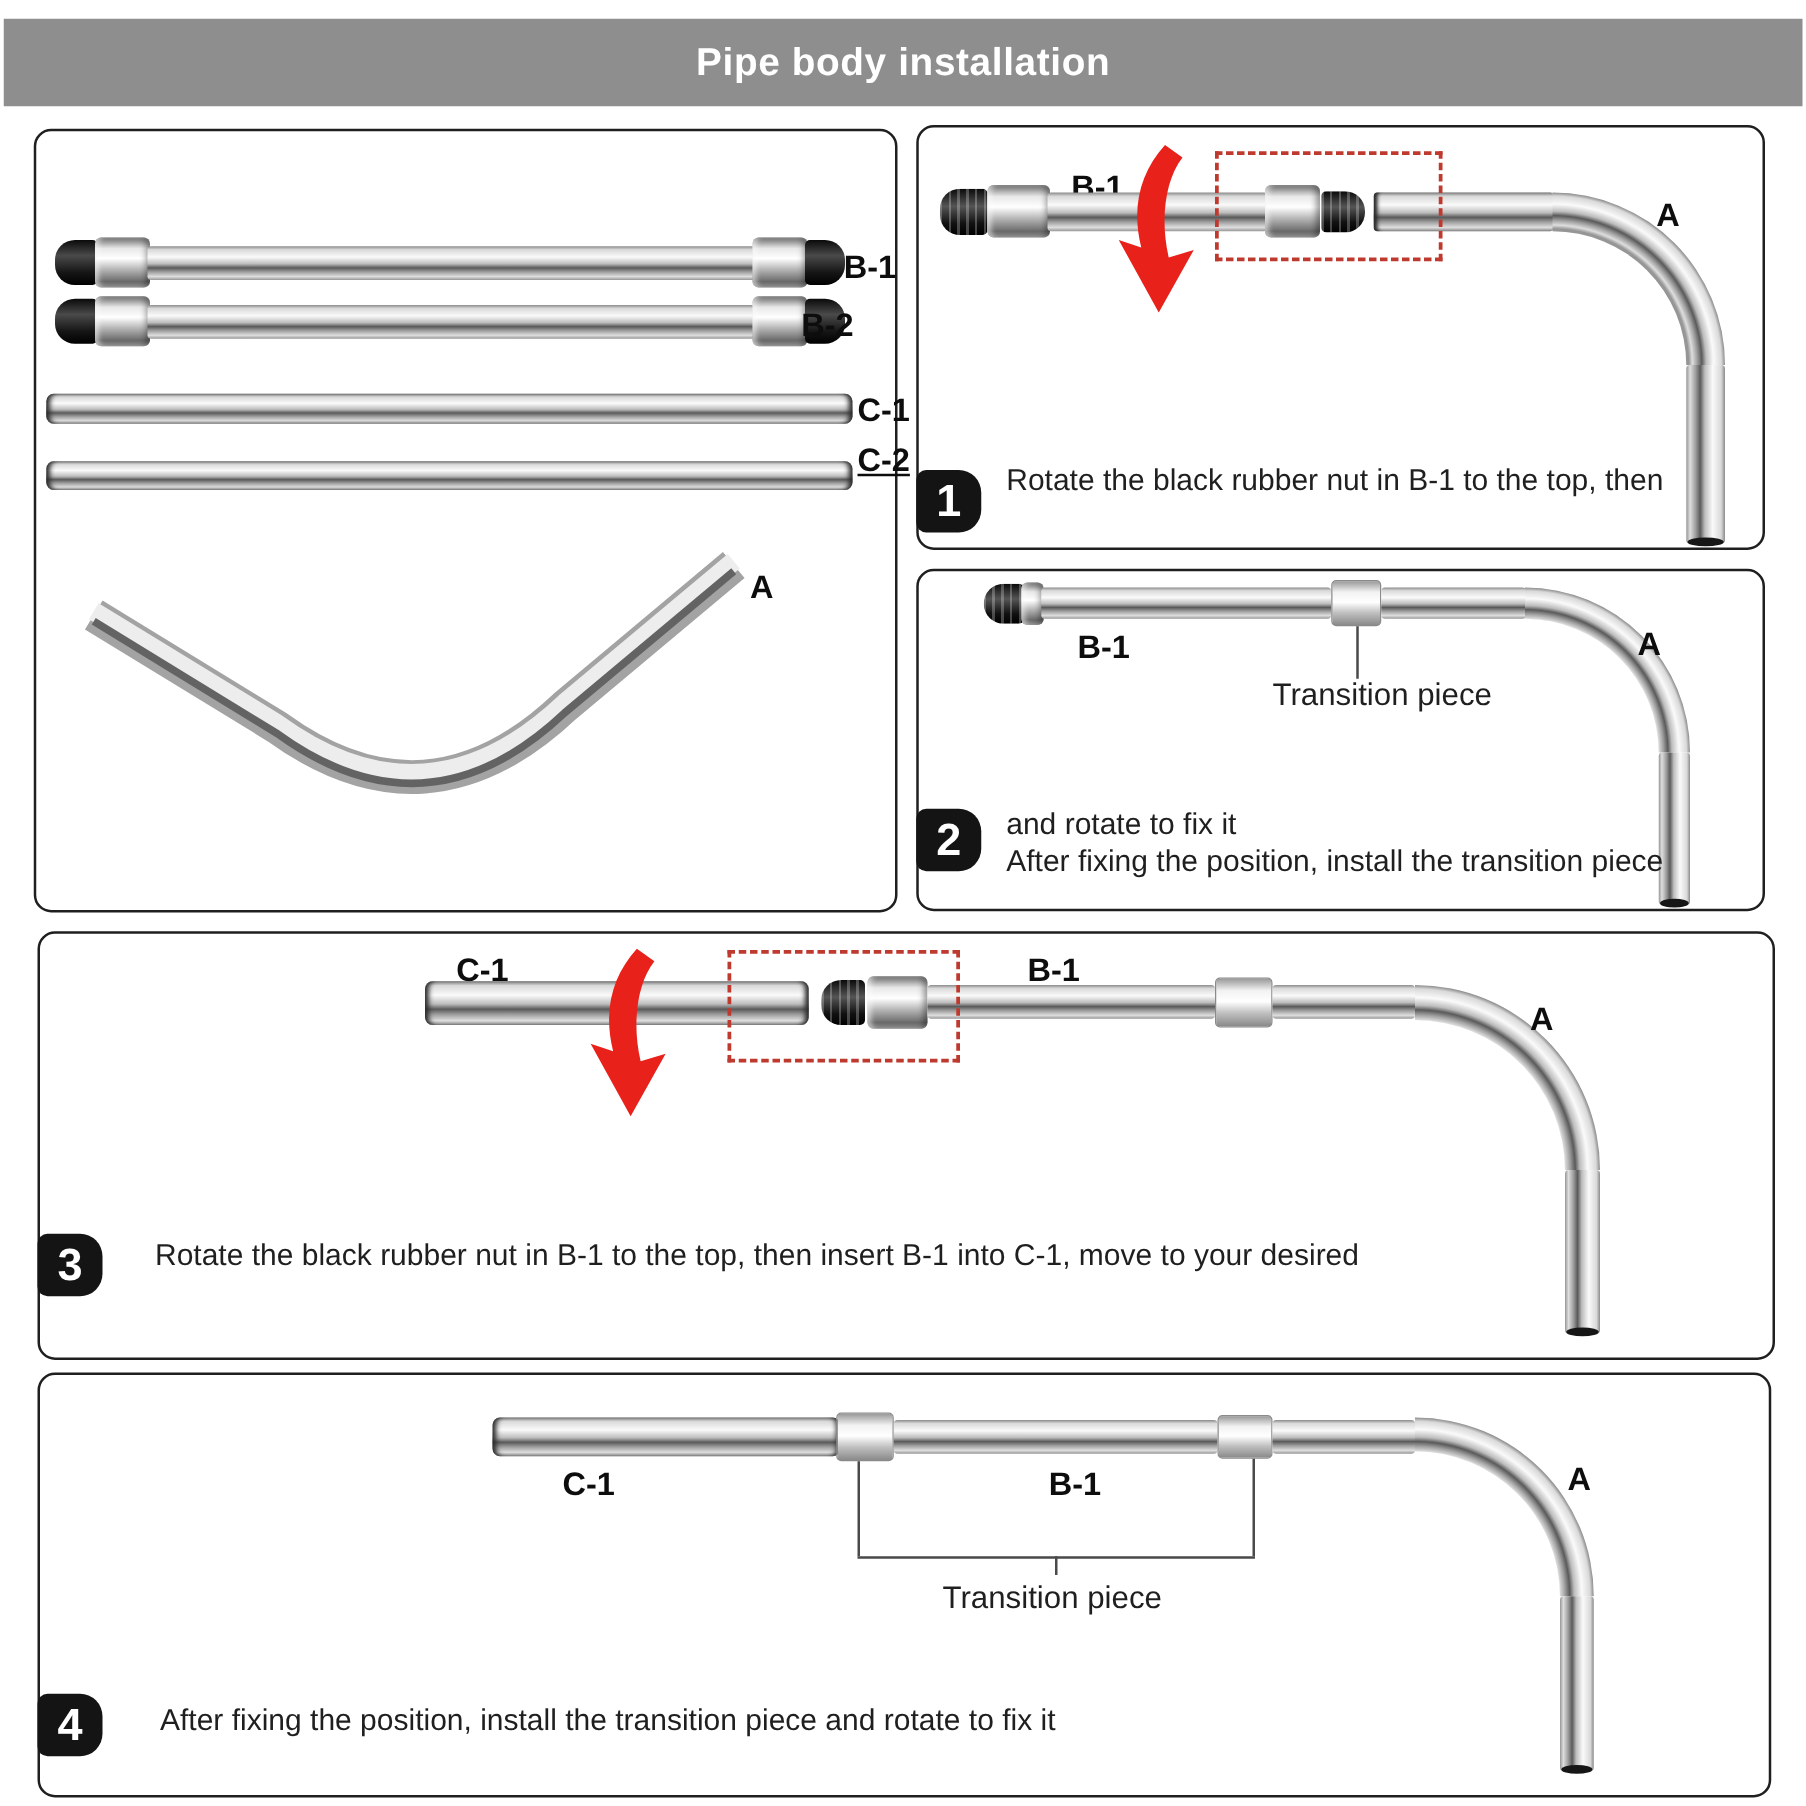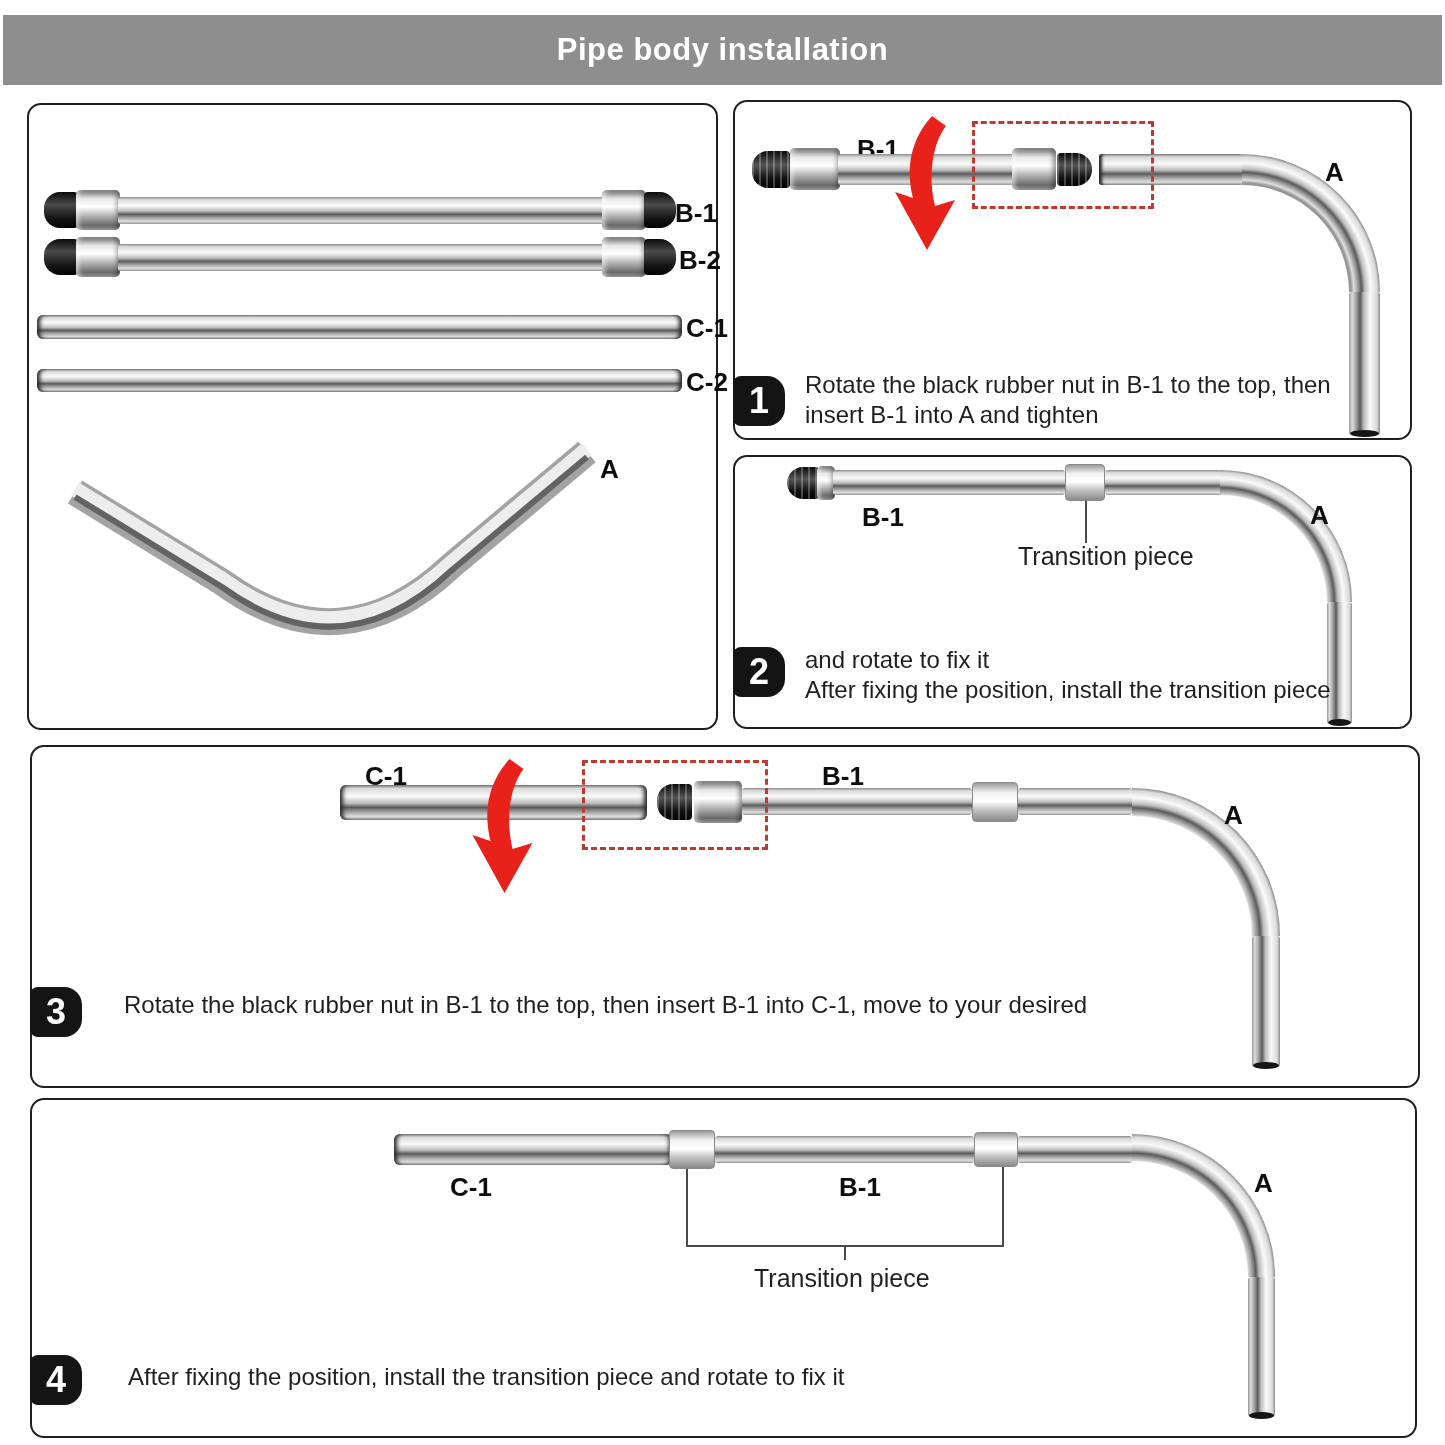--- a/index.html
+++ b/index.html
@@ -94,27 +94,27 @@
   </div>
   <div class="part-label" style="left:646px;top:93px;">B-1</div>
 
   <div class="abs" style="left:15px;top:132px;width:632px;height:40px;">
     <div class="nut left-end" style="left:0;top:2px;width:34px;height:36px;"></div>
     <div class="collar" style="left:32px;top:0;width:44px;height:40px;"></div>
     <div class="tube-h" style="left:74px;top:7px;width:486px;height:27px;"></div>
     <div class="collar" style="left:558px;top:0;width:44px;height:40px;"></div>
     <div class="nut right-end" style="left:600px;top:2px;width:32px;height:36px;"></div>
   </div>
-  <div class="part-label" style="left:650px;top:140px;">B-2</div>
+  <div class="part-label" style="left:612px;top:140px;">B-2</div>
 
   <div class="tube-h tipped" style="left:8px;top:210px;width:645px;height:24px;"></div>
   <div class="part-label" style="left:657px;top:208px;">C-1</div>
 
   <div class="tube-h tipped" style="left:8px;top:264px;width:645px;height:23px;"></div>
-  <div class="part-label" style="left:657px;top:262px;">C-2</div>
+  <div class="part-label" style="left:657px;top:248px;text-decoration:underline;">C-2</div>
 
   <svg style="left:28px;top:332px;" width="560" height="285" viewBox="0 0 560 285">
     <path d="M18,55 L165,145 Q285,232 395,128 L530,15" fill="none" stroke="#a3a3a3" stroke-width="27" stroke-linejoin="round"></path>
     <path d="M18,52 L165,142 Q285,229 395,125 L530,12" fill="none" stroke="#ededed" stroke-width="15" stroke-linejoin="round"></path>
     <path d="M18,60 L165,150 Q285,237 395,133 L530,20" fill="none" stroke="#636363" stroke-width="6" stroke-linejoin="round"></path>
   </svg>
   <div class="part-label" style="left:571px;top:349px;">A</div>
 </div>
 
 <div class="panel" id="panel-step1">
@@ -151,21 +151,20 @@
 
   <svg style="left:137px;top:12px;" width="100" height="140" viewBox="0 0 100 140">
     <path d="M60,2 C40,24 33,52 41,84 L23,78 L55,136 L83,86 L63,92 C56,62 60,30 74,12 Z" fill="#e8211a"></path>
   </svg>
 
   <div class="badge" style="top:274px;">
     <span>1</span>
   </div>
   <div class="step-text" style="left:70px;top:268px;">
     <div>Rotate the black rubber nut in B-1 to the top, then</div>
-    <div>insert B-1 into A and tighten</div>
   </div>
 </div>
 
 <div class="panel" id="panel-step2">
   <div class="nut ridged left-end" style="left:52px;top:10px;width:32px;height:32px;"></div>
   <div class="collar" style="left:82px;top:9px;width:18px;height:34px;"></div>
   <div class="tube-h" style="left:98px;top:13px;width:232px;height:25px;"></div>
   <div class="sleeve" style="left:330px;top:7px;width:40px;height:37px;"></div>
   <div class="tube-h" style="left:370px;top:13px;width:116px;height:25px;"></div>
   <svg style="left:485px;top:13px;" width="132" height="132" viewBox="0 0 132 132">

